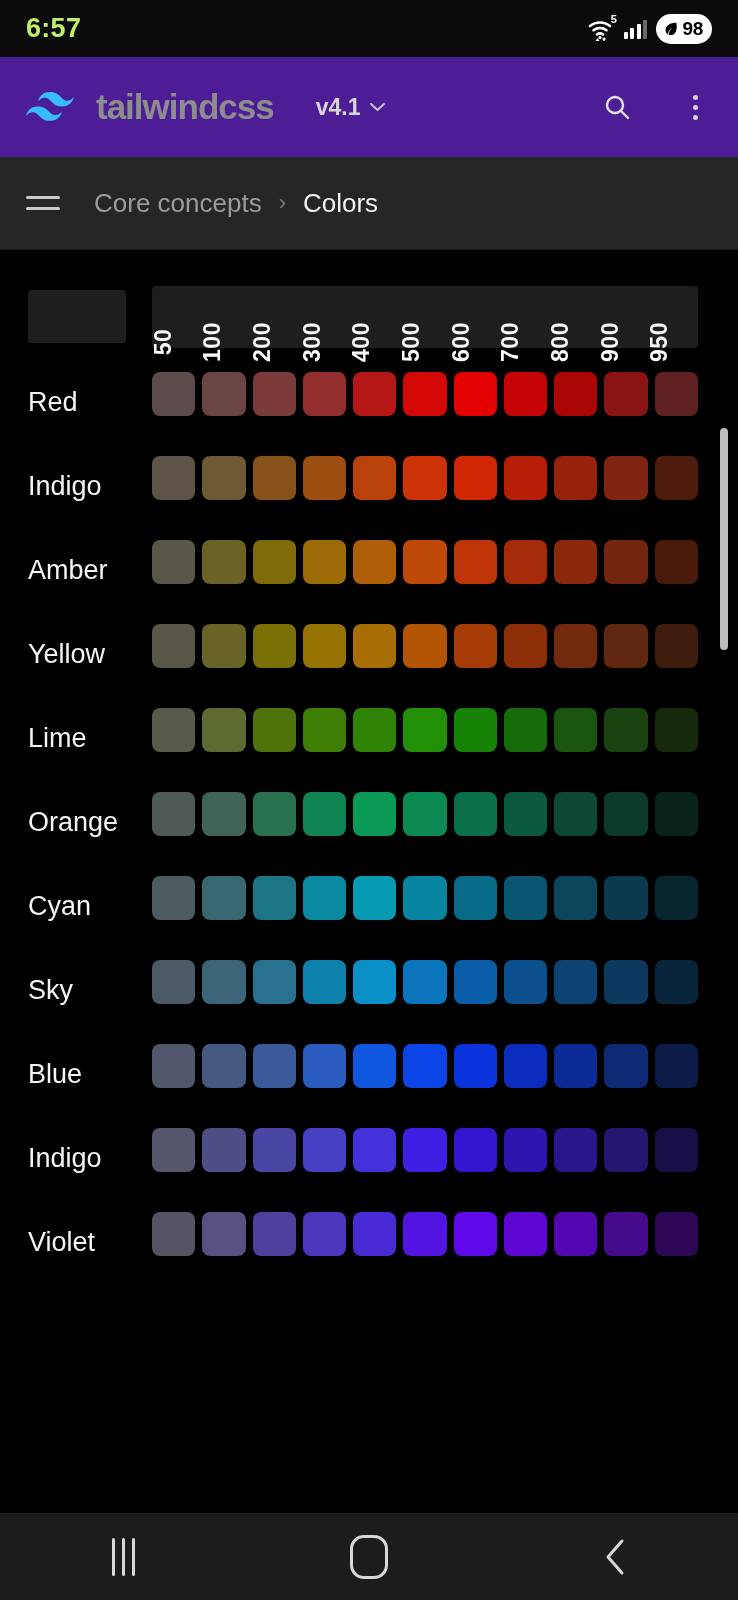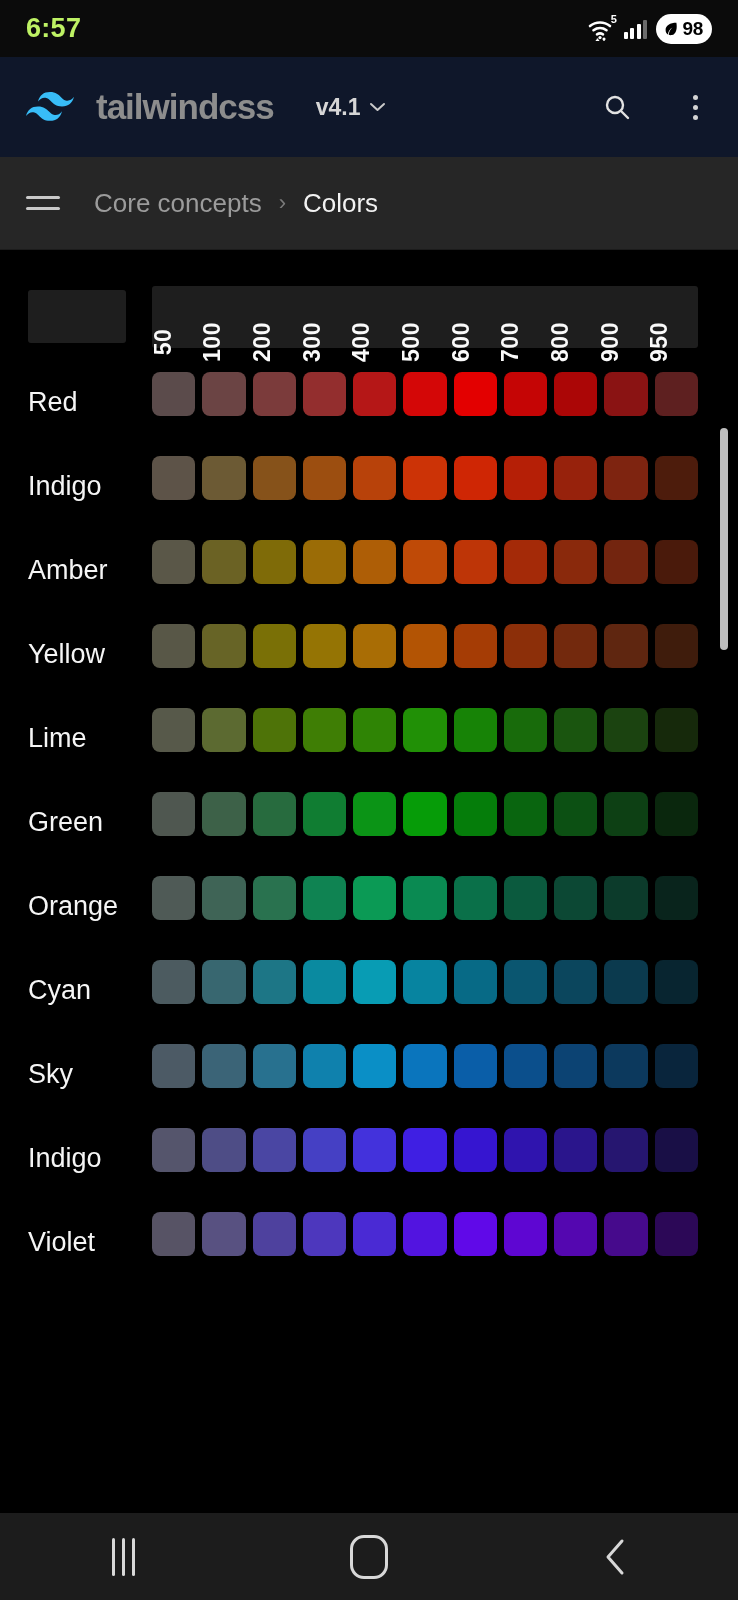--- a/index.html
+++ b/index.html
@@ -33,21 +33,21 @@
   .battery{
     background:#fff; color:#000; border-radius:999px; height:30px;
     display:flex; align-items:center; gap:2px; padding:0 9px 0 6px;
     font-size:19px; font-weight:700; letter-spacing:-.3px;
   }
   .battery .leaf{ display:block; width:18px; height:18px; }
 
   
   .siteheader{
     position:absolute; left:0; top:57px; width:738px; height:100px;
-    background:#0f172a; display:flex; align-items:center; padding:0 26px;
+    background:#4c1d95; display:flex; align-items:center; padding:0 26px;
   }
   .logo{ display:flex; align-items:center; gap:14px; }
   .logo svg{ display:block; }
   .logo-text{
     font-size:35px; font-weight:700; color:#8d8d8d; letter-spacing:-1px;
   }
   .version{
     margin-left:42px; display:flex; align-items:center; gap:9px;
     color:#d6d6d6; font-size:23px; font-weight:600;
   }
@@ -310,36 +310,20 @@
             <div class="sw" style="background: rgb(47, 132, 5);"></div>
             <div class="sw" style="background: rgb(33, 144, 6);"></div>
             <div class="sw" style="background: rgb(23, 131, 6);"></div>
             <div class="sw" style="background: rgb(24, 107, 11);"></div>
             <div class="sw" style="background: rgb(26, 85, 15);"></div>
             <div class="sw" style="background: rgb(27, 67, 16);"></div>
             <div class="sw" style="background: rgb(22, 41, 11);"></div>
           </div>
         </div>
         <div class="row">
-          <div class="row-label">Green</div>
-          <div class="swatches">
-            <div class="sw" style="background: rgb(79, 87, 80);"></div>
-            <div class="sw" style="background: rgb(61, 97, 72);"></div>
-            <div class="sw" style="background: rgb(39, 107, 62);"></div>
-            <div class="sw" style="background: rgb(16, 125, 50);"></div>
-            <div class="sw" style="background: rgb(11, 148, 22);"></div>
-            <div class="sw" style="background: rgb(6, 156, 8);"></div>
-            <div class="sw" style="background: rgb(5, 125, 10);"></div>
-            <div class="sw" style="background: rgb(9, 101, 15);"></div>
-            <div class="sw" style="background: rgb(12, 80, 19);"></div>
-            <div class="sw" style="background: rgb(13, 64, 20);"></div>
-            <div class="sw" style="background: rgb(10, 39, 13);"></div>
-          </div>
-        </div>
-        <div class="row">
           <div class="row-label">Orange</div>
           <div class="swatches">
             <div class="sw" style="background: rgb(79, 90, 86);"></div>
             <div class="sw" style="background: rgb(63, 100, 86);"></div>
             <div class="sw" style="background: rgb(41, 114, 79);"></div>
             <div class="sw" style="background: rgb(15, 131, 82);"></div>
             <div class="sw" style="background: rgb(11, 154, 85);"></div>
             <div class="sw" style="background: rgb(10, 138, 82);"></div>
             <div class="sw" style="background: rgb(10, 112, 73);"></div>
             <div class="sw" style="background: rgb(11, 90, 62);"></div>
@@ -374,20 +358,36 @@
             <div class="sw" style="background: rgb(10, 143, 198);"></div>
             <div class="sw" style="background: rgb(10, 117, 189);"></div>
             <div class="sw" style="background: rgb(10, 94, 168);"></div>
             <div class="sw" style="background: rgb(11, 79, 140);"></div>
             <div class="sw" style="background: rgb(12, 67, 115);"></div>
             <div class="sw" style="background: rgb(12, 57, 93);"></div>
             <div class="sw" style="background: rgb(9, 37, 60);"></div>
           </div>
         </div>
         <div class="row">
+          <div class="row-label">Blue</div>
+          <div class="swatches">
+            <div class="sw" style="background: rgb(81, 87, 106);"></div>
+            <div class="sw" style="background: rgb(67, 89, 127);"></div>
+            <div class="sw" style="background: rgb(59, 90, 156);"></div>
+            <div class="sw" style="background: rgb(42, 92, 192);"></div>
+            <div class="sw" style="background: rgb(16, 87, 224);"></div>
+            <div class="sw" style="background: rgb(11, 69, 232);"></div>
+            <div class="sw" style="background: rgb(10, 51, 220);"></div>
+            <div class="sw" style="background: rgb(12, 44, 187);"></div>
+            <div class="sw" style="background: rgb(13, 43, 150);"></div>
+            <div class="sw" style="background: rgb(14, 42, 116);"></div>
+            <div class="sw" style="background: rgb(11, 28, 73);"></div>
+          </div>
+        </div>
+        <div class="row">
           <div class="row-label">Indigo</div>
           <div class="swatches">
             <div class="sw" style="background: rgb(85, 85, 108);"></div>
             <div class="sw" style="background: rgb(78, 77, 134);"></div>
             <div class="sw" style="background: rgb(74, 70, 163);"></div>
             <div class="sw" style="background: rgb(69, 64, 196);"></div>
             <div class="sw" style="background: rgb(67, 50, 220);"></div>
             <div class="sw" style="background: rgb(63, 31, 227);"></div>
             <div class="sw" style="background: rgb(54, 21, 208);"></div>
             <div class="sw" style="background: rgb(47, 20, 174);"></div>

